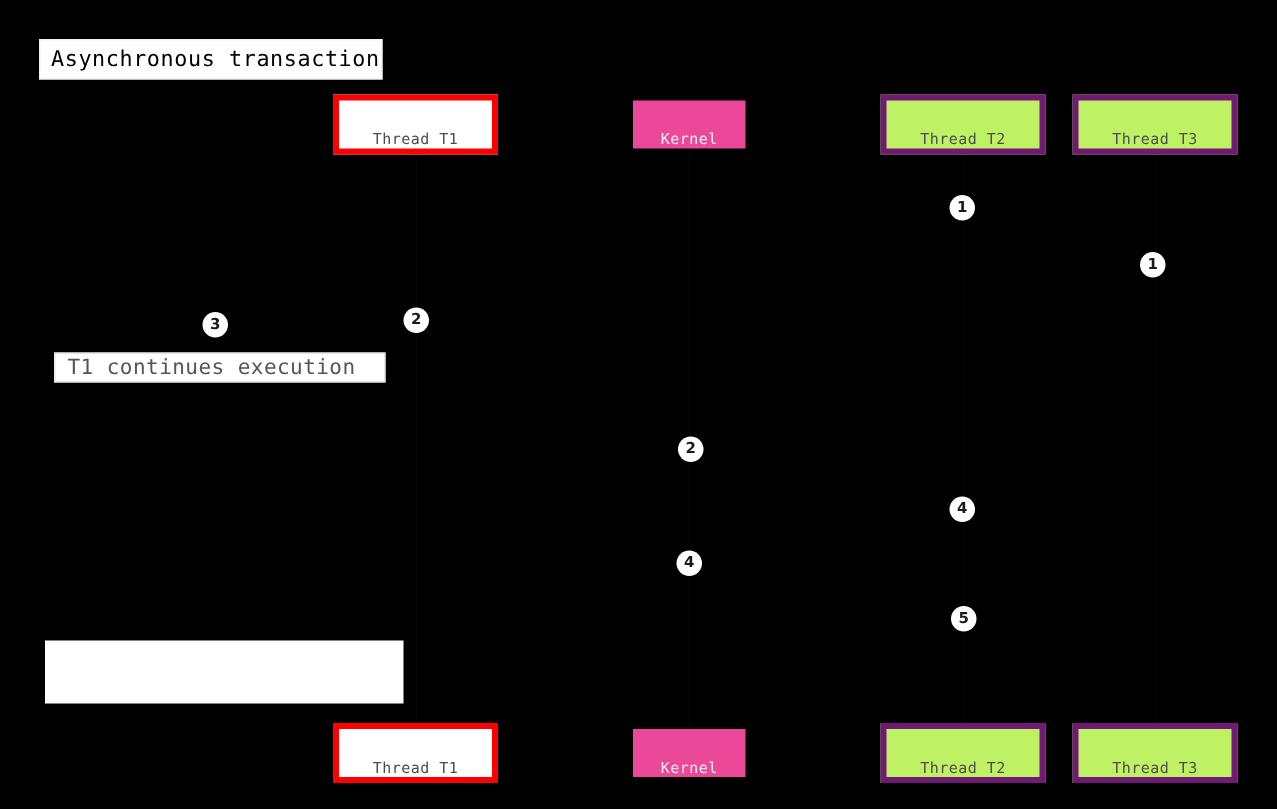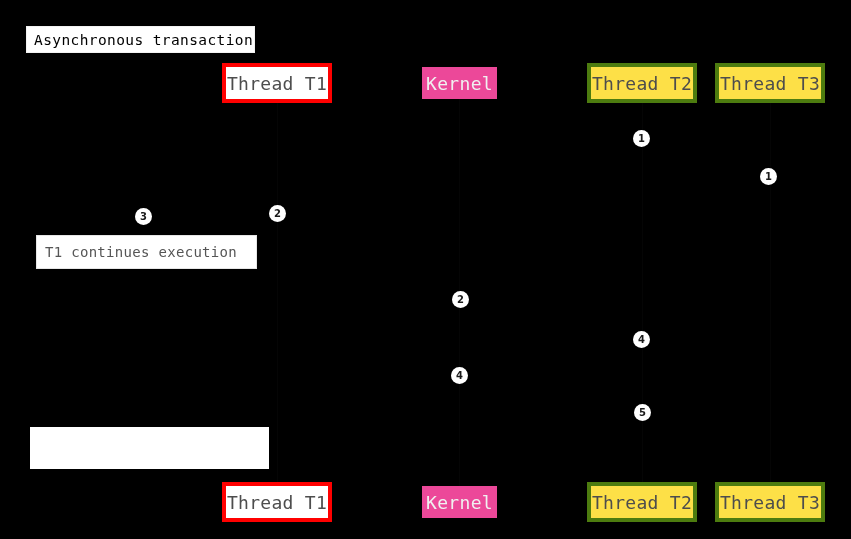--- a/index.html
+++ b/index.html
@@ -43,34 +43,34 @@
   }
   .note-blank {
     border: 0;
   }
 
   
   .participant {
     position: absolute;
     box-sizing: border-box;
     display: flex;
-    align-items: center;
+    align-items: flex-end;
     justify-content: center;
     white-space: pre;
-    font-size: 18px;
+    font-size: 10px;
     letter-spacing: 0.3px;
   }
   .participant.red {
     background: #ffffff;
     border: 4px solid #ff0000;
     color: #4d4d4d;
   }
   .participant.blue-outline {
-    background: #fde047;
-    border: 4px solid #4d7c0f;
+    background: #bef264;
+    border: 4px solid #701a75;
     color: #4d4d4d;
   }
   .participant.blue-solid {
     background: #ec4899;
     border: 0;
     color: #f0f0f0;
   }
 
   
   .lifeline {
@@ -120,21 +120,21 @@
       <div class="lifeline" style="left: 770px; top: 103px; height: 379px;"></div>
       <div class="lifeline-tick" style="left: 768px; top: 100px;"></div>
       <div class="lifeline-tick" style="left: 768px; top: 482px;"></div>
     </div>
 
   <div class="note-box note-title" id="title-note" style="left: 26px; top: 26px; width: 229px; height: 27px; background: rgb(255, 255, 255); color: rgb(0, 0, 0);">
     <span>Asynchronous transaction</span>
   </div>
 
   <div id="notes-layer">
-      <div class="note-box note-plain" style="left: 36px; top: 235px; width: 221px; height: 34px; background: rgb(255, 255, 255);"><span style="color: rgb(85, 85, 85);">T1 continues execution</span></div>
+      <div class="note-box note-plain" style="left: 36px; top: 235px; width: 221px; height: 20px; background: rgb(255, 255, 255);"><span style="color: rgb(85, 85, 85);">T1 continues execution</span></div>
       <div class="note-box note-plain note-blank" style="left: 30px; top: 427px; width: 239px; height: 42px; background: rgb(255, 255, 255);"><span style="color: rgb(85, 85, 85);"></span></div>
     </div>
 
   <div id="participants-layer">
       <div class="participant red" style="left: 222px; top: 63px; width: 110px; height: 40px;"><span>Thread T1</span></div>
       <div class="participant red" style="left: 222px; top: 482px; width: 110px; height: 40px;"><span>Thread T1</span></div>
       <div class="participant blue-solid" style="left: 422px; top: 67px; width: 75px; height: 32px;"><span>Kernel</span></div>
       <div class="participant blue-solid" style="left: 422px; top: 486px; width: 75px; height: 32px;"><span>Kernel</span></div>
       <div class="participant blue-outline" style="left: 587px; top: 63px; width: 110px; height: 40px;"><span>Thread T2</span></div>
       <div class="participant blue-outline" style="left: 587px; top: 482px; width: 110px; height: 40px;"><span>Thread T2</span></div>

